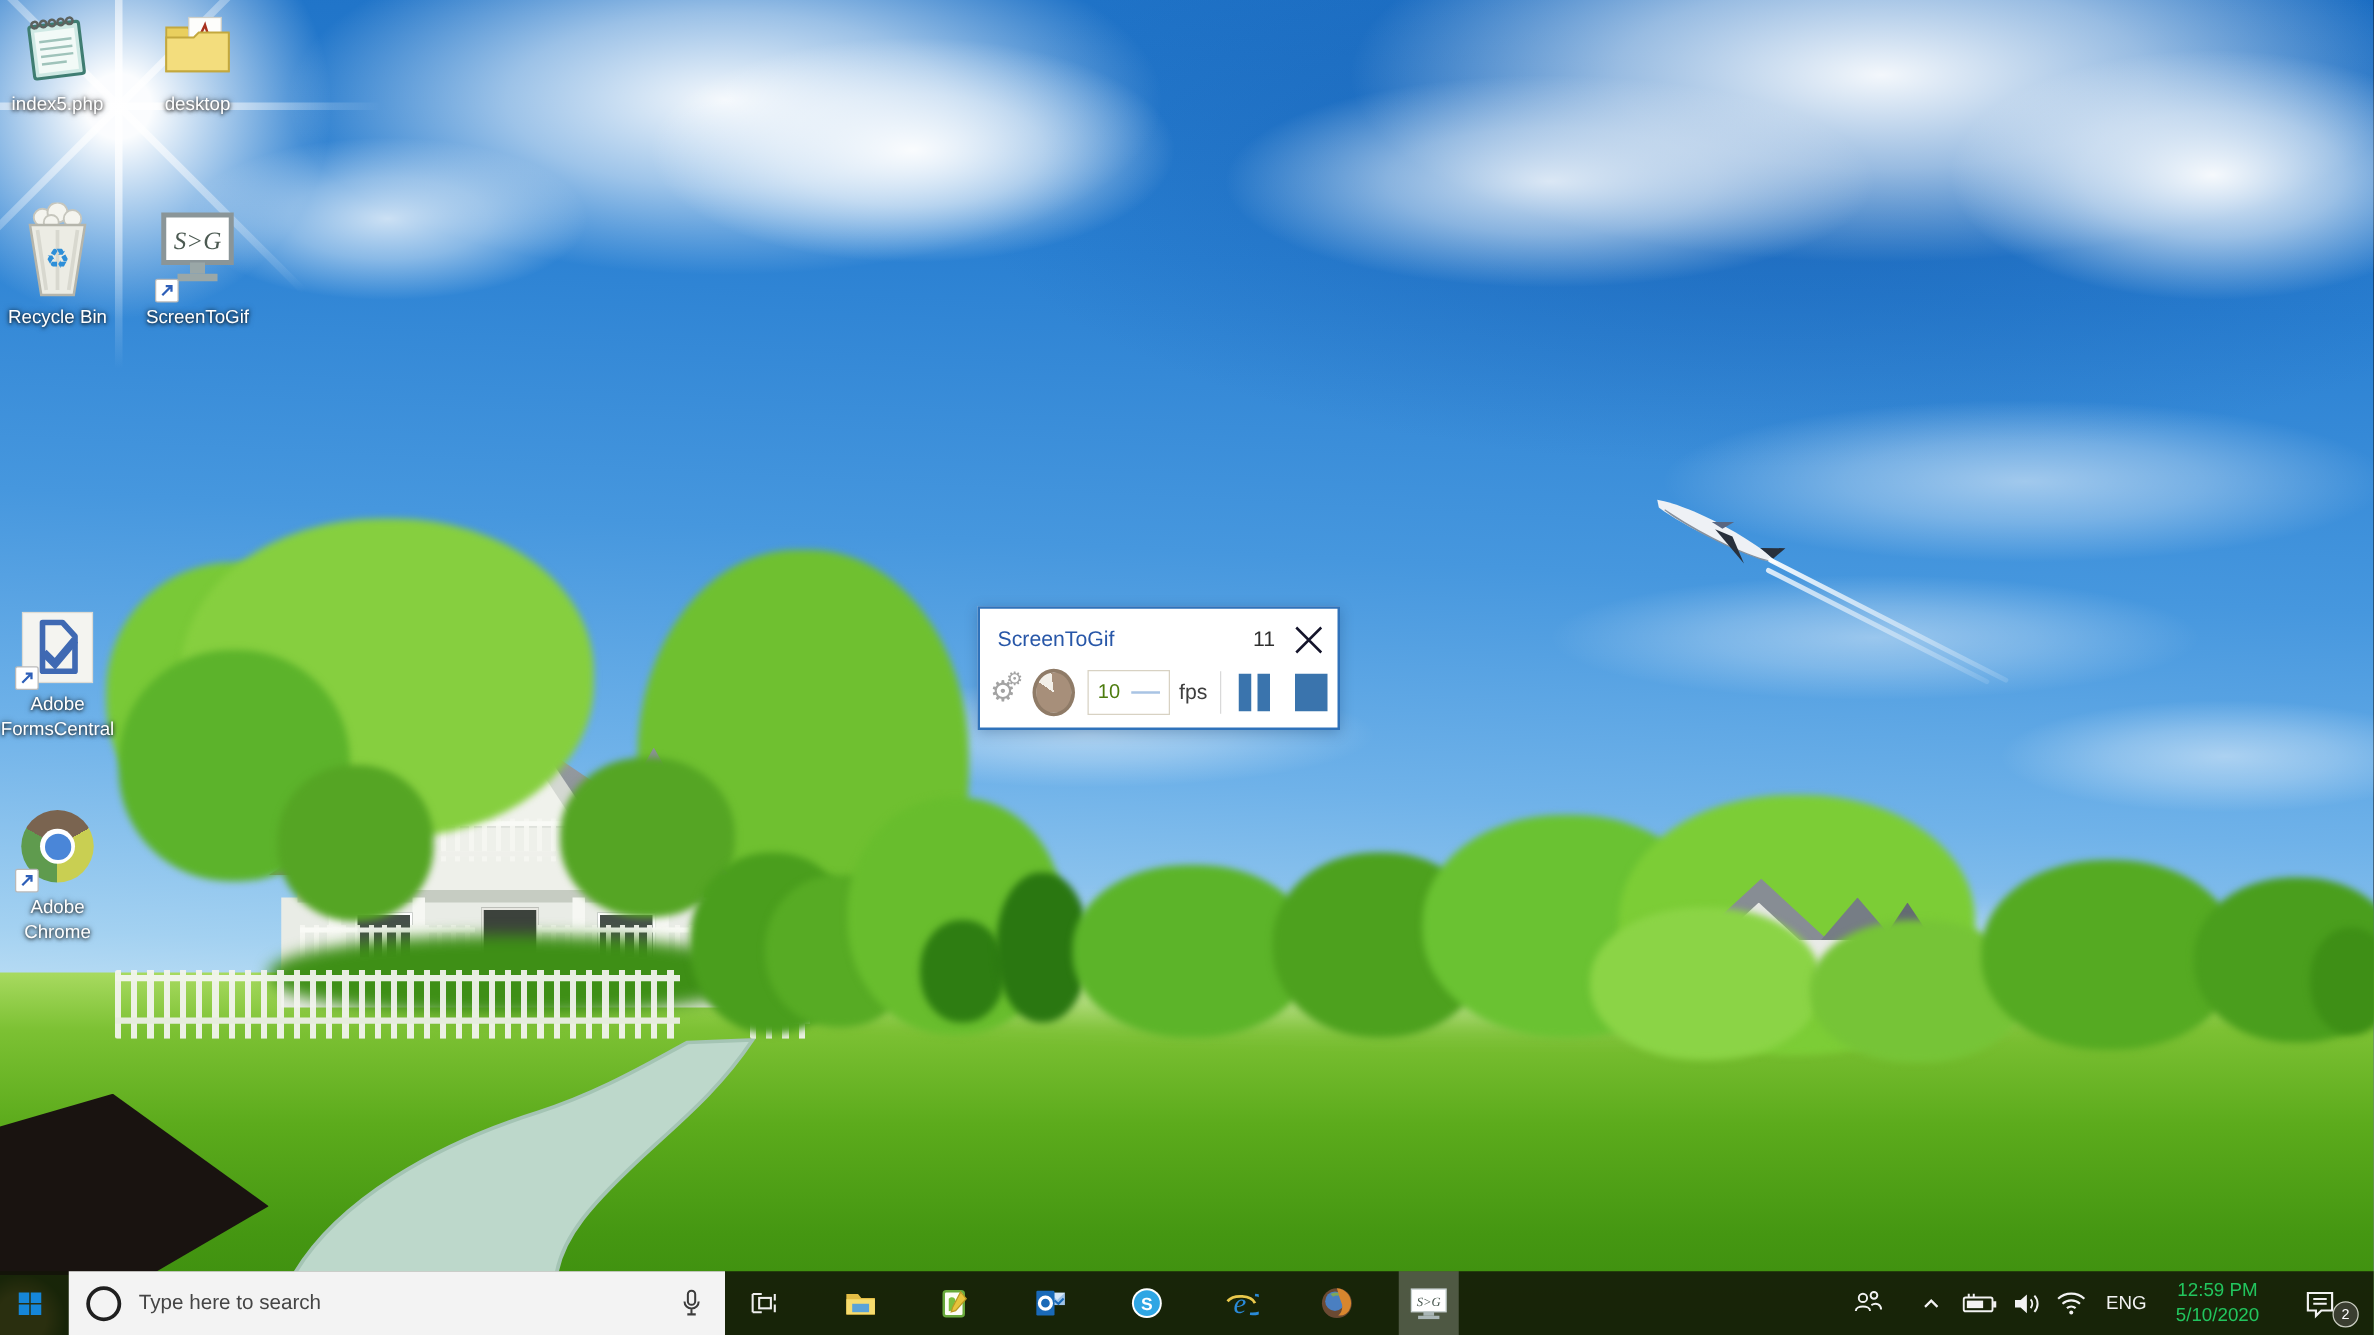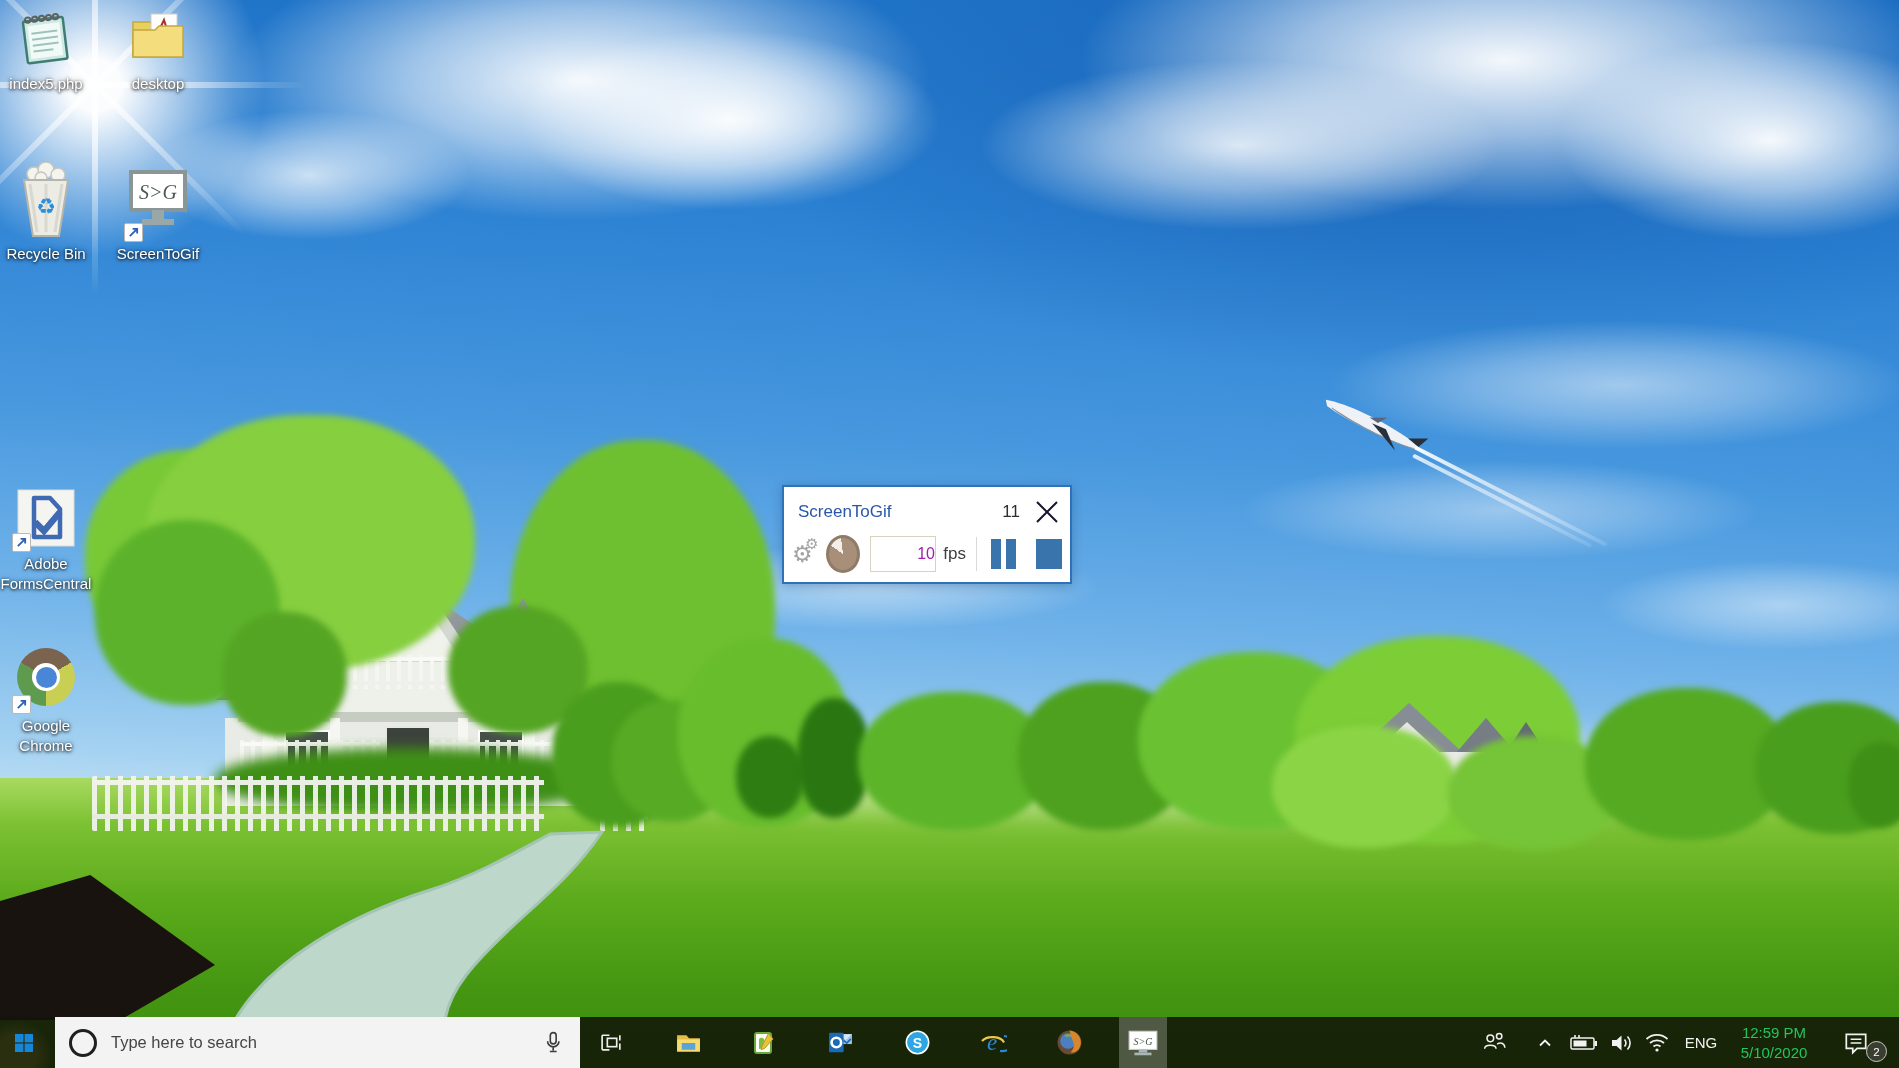--- a/index.html
+++ b/index.html
@@ -65,21 +65,21 @@
   .rec-title .t{font-size:17px;color:#2857a8;}
   .rec-title .n{margin-left:auto;font-size:17px;color:#2f2f2f;margin-right:14px;}
   .rec-ctrl{flex:1;display:flex;align-items:center;padding:0 8px 6px 8px;}
   .gears{width:30px;position:relative;color:#a3a3a3;}
   .gears .g1{font-size:23px;line-height:1;}
   .gears .g2{position:absolute;left:13px;top:-8px;font-size:15px;}
   .timer{width:38px;height:38px;margin-left:8px;border-radius:50%;border:3px solid #8f7b67;box-sizing:border-box;
     background:conic-gradient(from -55deg,#f3efe8 0 48deg,#a78f7a 48deg 360deg);}
   .fpsbox{width:66px;height:36px;margin-left:10px;border:1px solid #d8d2c3;box-sizing:border-box;
     display:flex;align-items:center;padding:0 7px;}
-  .fpsbox .v{font-size:16px;color:#a21caf;margin-left:39px;}
+  .fpsbox .v{font-size:16px;color:#4d7c0f;}
   .fpsbox .track{width:26px;height:2px;background:#a9c4e4;margin-left:9px;}
   .fpslbl{margin-left:7px;font-size:17px;color:#3f3f3f;}
   .vdiv{width:1px;height:34px;background:#d9d9d9;margin-left:10px;}
   .pausebtn{display:flex;margin-left:14px;}
   .pausebtn i{display:block;width:10px;height:30px;background:#3a74ad;}
   .pausebtn i+i{margin-left:5px;}
   .stopbtn{width:30px;height:30px;background:#3a74ad;margin-left:20px;}
 
   
   .taskbar{position:absolute;left:0;top:1017px;width:1899px;height:51px;
@@ -299,21 +299,21 @@
       <div class="chrome-ball">
           <div class="in1"></div>
           <div class="in2"></div>
         </div>
       <span class="sc">
         <svg width="11" height="11" viewBox="0 0 12 12">
             <path d="M2 10 L10 2 M5 2 h5 v5" stroke="#2e5fb8" stroke-width="2" fill="none"></path>
           </svg>
       </span>
     </div>
-    <div class="lbl">Google Chrome</div>
+    <div class="lbl">Adobe Chrome</div>
   </div>
 
 
   <div class="recorder">
     <div class="rec-title">
       <span class="t">ScreenToGif</span>
       <span class="n">11</span>
       <svg width="26" height="26" viewBox="0 0 26 26">
         <path d="M3 3 L23 23 M23 3 L3 23" stroke="#15152b" stroke-width="2" fill="none"></path>
       </svg>

